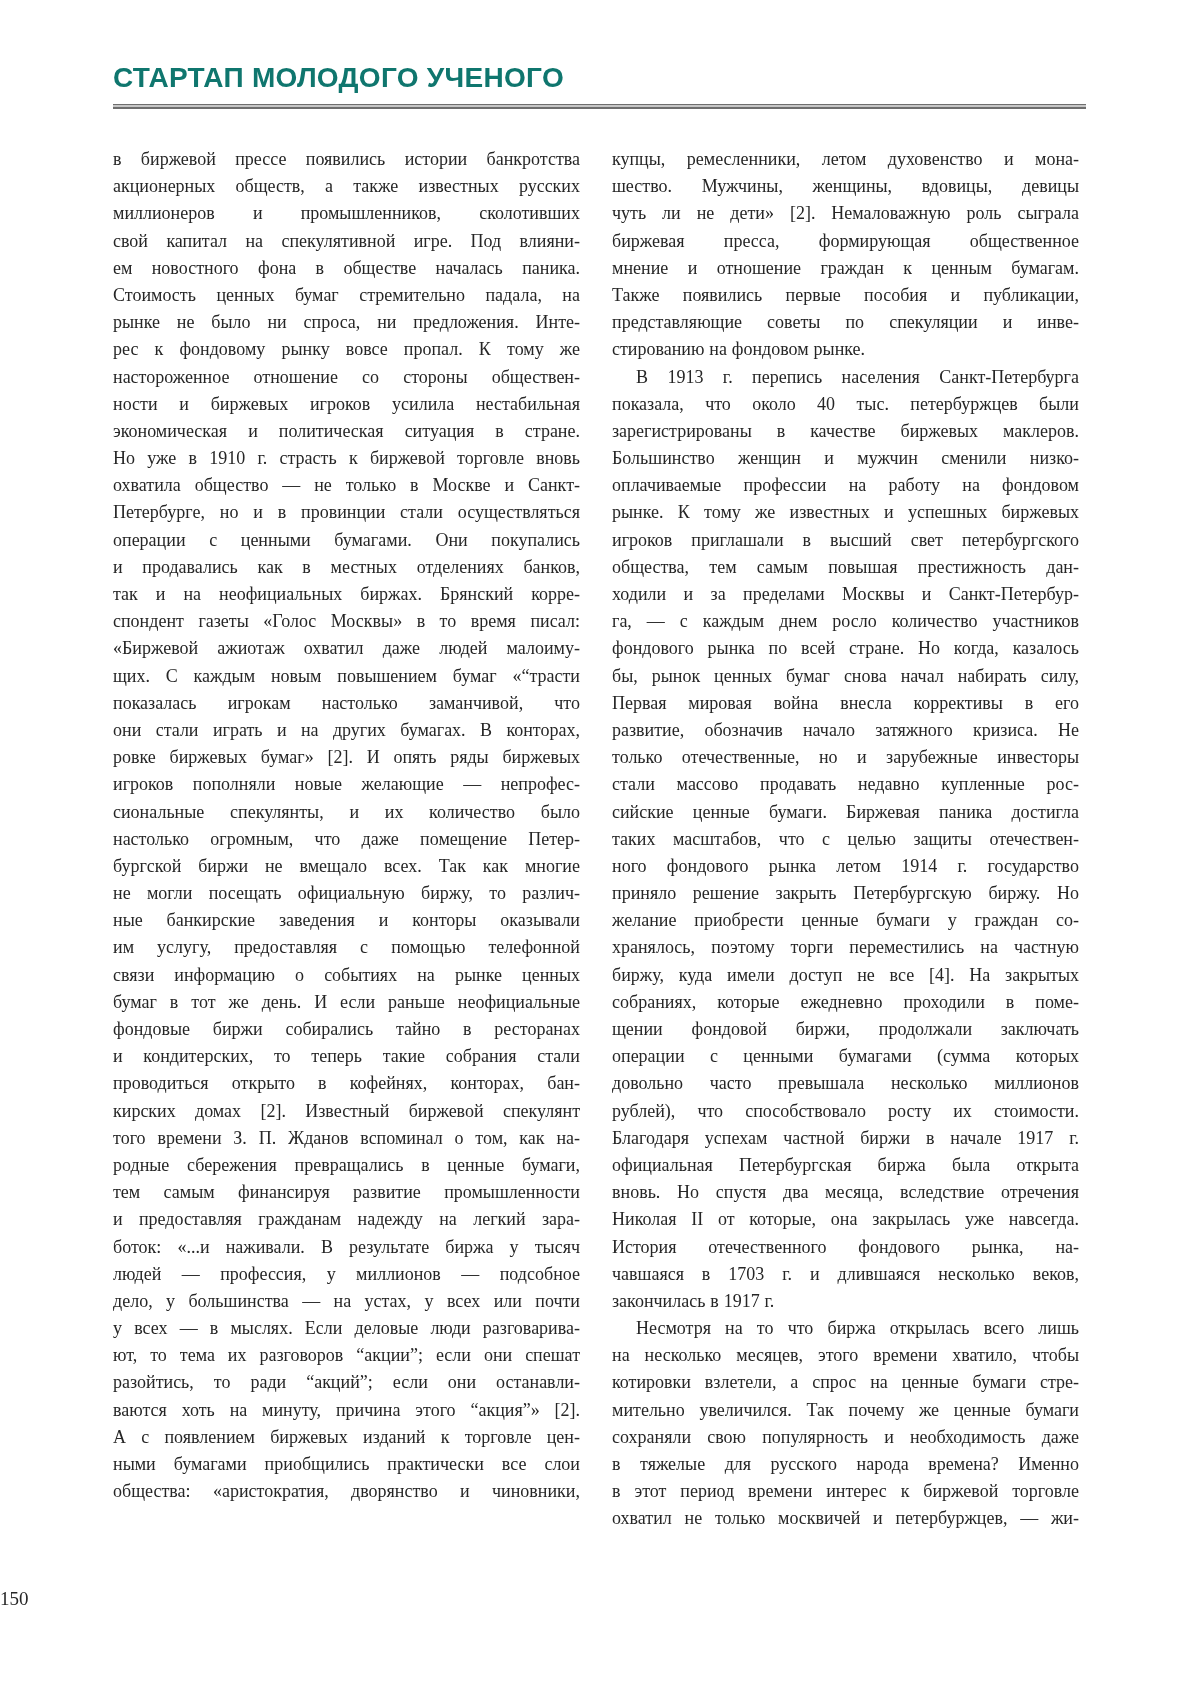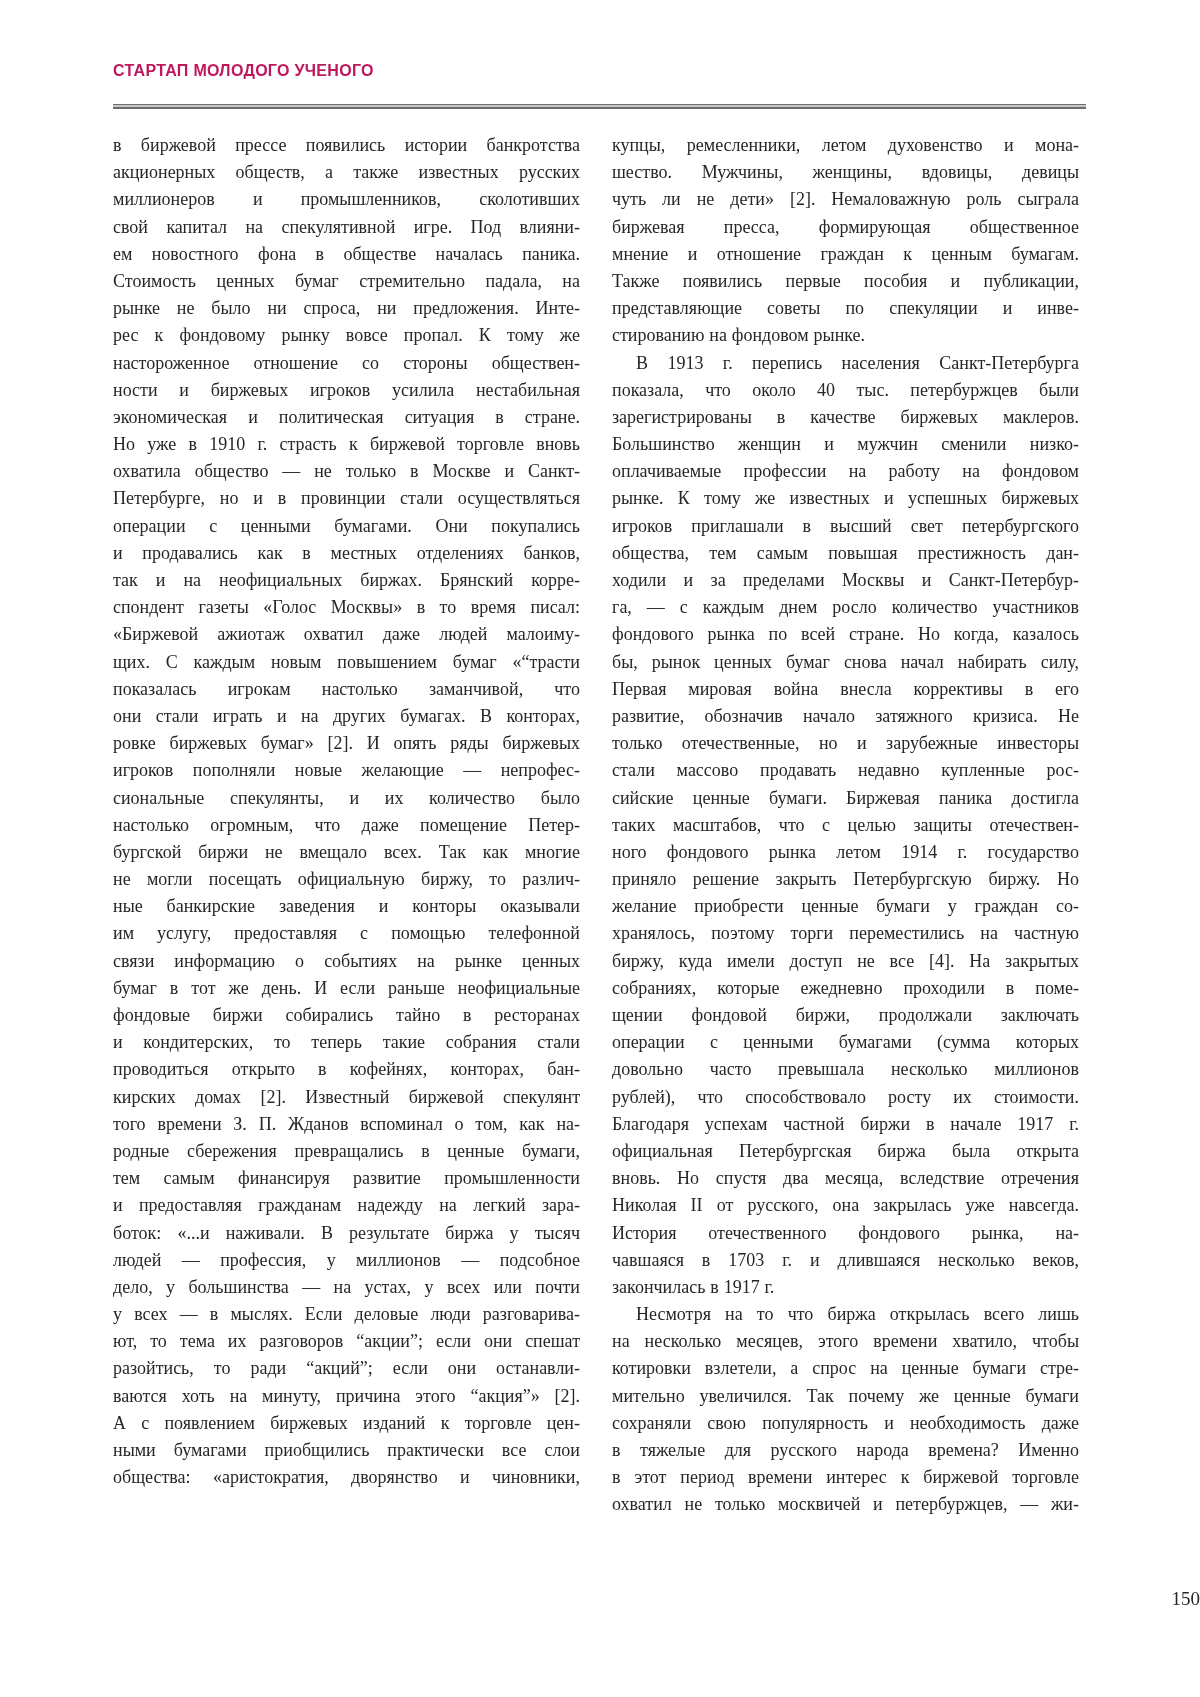--- a/index.html
+++ b/index.html
@@ -11,58 +11,58 @@
     font-family: "Liberation Serif", "DejaVu Serif", serif;
     color: #262626;
     overflow: hidden;
   }
   .running-head {
     position: absolute;
     left: 113px;
     top: 62px;
     font-family: "Liberation Sans", "DejaVu Sans", sans-serif;
     font-weight: bold;
-    font-size: 16px;
+    font-size: 28px;
     letter-spacing: 0.3px;
-    color: #be185d;
+    color: #0f766e;
     white-space: nowrap;
   }
   .head-rule {
     position: absolute;
     left: 113px;
     top: 104px;
     width: 973px;
     height: 5px;
     background: linear-gradient(to bottom, #6e6e6e 0%, #6e6e6e 28%, #c6c6c6 28%, #c6c6c6 56%, #6e6e6e 56%, #6e6e6e 100%);
   }
   .columns {
     position: absolute;
     left: 113px;
-    top: 132px;
+    top: 146px;
     width: 974px;
     display: flex;
     gap: 32px;
   }
   .column { width: 467px; }
   .line {
     font-size: 18px;
     line-height: 27.2px;
     height: 27.2px;
     overflow: hidden;
     text-align: justify;
     word-spacing: 0.02em;
   }
   .line.j { text-align-last: justify; }
   .line.indent { text-indent: 24px; }
   .page-number {
     position: absolute;
     left: 0;
     top: 1588px;
     width: 1200px;
-    text-align: right;
+    text-align: left;
     font-size: 19px;
     color: #262626;
   }
 </style>
 </head>
 <body>
 
 <div class="page">
   <div class="running-head">СТАРТАП МОЛОДОГО УЧЕНОГО</div>
   <div class="head-rule"></div>
@@ -158,21 +158,21 @@
           <div class="line j">хранялось, поэтому торги переместились на частную</div>
           <div class="line j">биржу, куда имели доступ не все [4]. На закрытых</div>
           <div class="line j">собраниях, которые ежедневно проходили в поме-</div>
           <div class="line j">щении фондовой биржи, продолжали заключать</div>
           <div class="line j">операции с ценными бумагами (сумма которых</div>
           <div class="line j">довольно часто превышала несколько миллионов</div>
           <div class="line j">рублей), что способствовало росту их стоимости.</div>
           <div class="line j">Благодаря успехам частной биржи в начале 1917 г.</div>
           <div class="line j">официальная Петербургская биржа была открыта</div>
           <div class="line j">вновь. Но спустя два месяца, вследствие отречения</div>
-          <div class="line j">Николая II от русского, она закрылась уже навсегда.</div>
+          <div class="line j">Николая II от которые, она закрылась уже навсегда.</div>
           <div class="line j">История отечественного фондового рынка, на-</div>
           <div class="line j">чавшаяся в 1703 г. и длившаяся несколько веков,</div>
           <div class="line">закончилась в 1917 г.</div>
         </div>
         <div>
           <div class="line j indent">Несмотря на то что биржа открылась всего лишь</div>
           <div class="line j">на несколько месяцев, этого времени хватило, чтобы</div>
           <div class="line j">котировки взлетели, а спрос на ценные бумаги стре-</div>
           <div class="line j">мительно увеличился. Так почему же ценные бумаги</div>
           <div class="line j">сохраняли свою популярность и необходимость даже</div>

